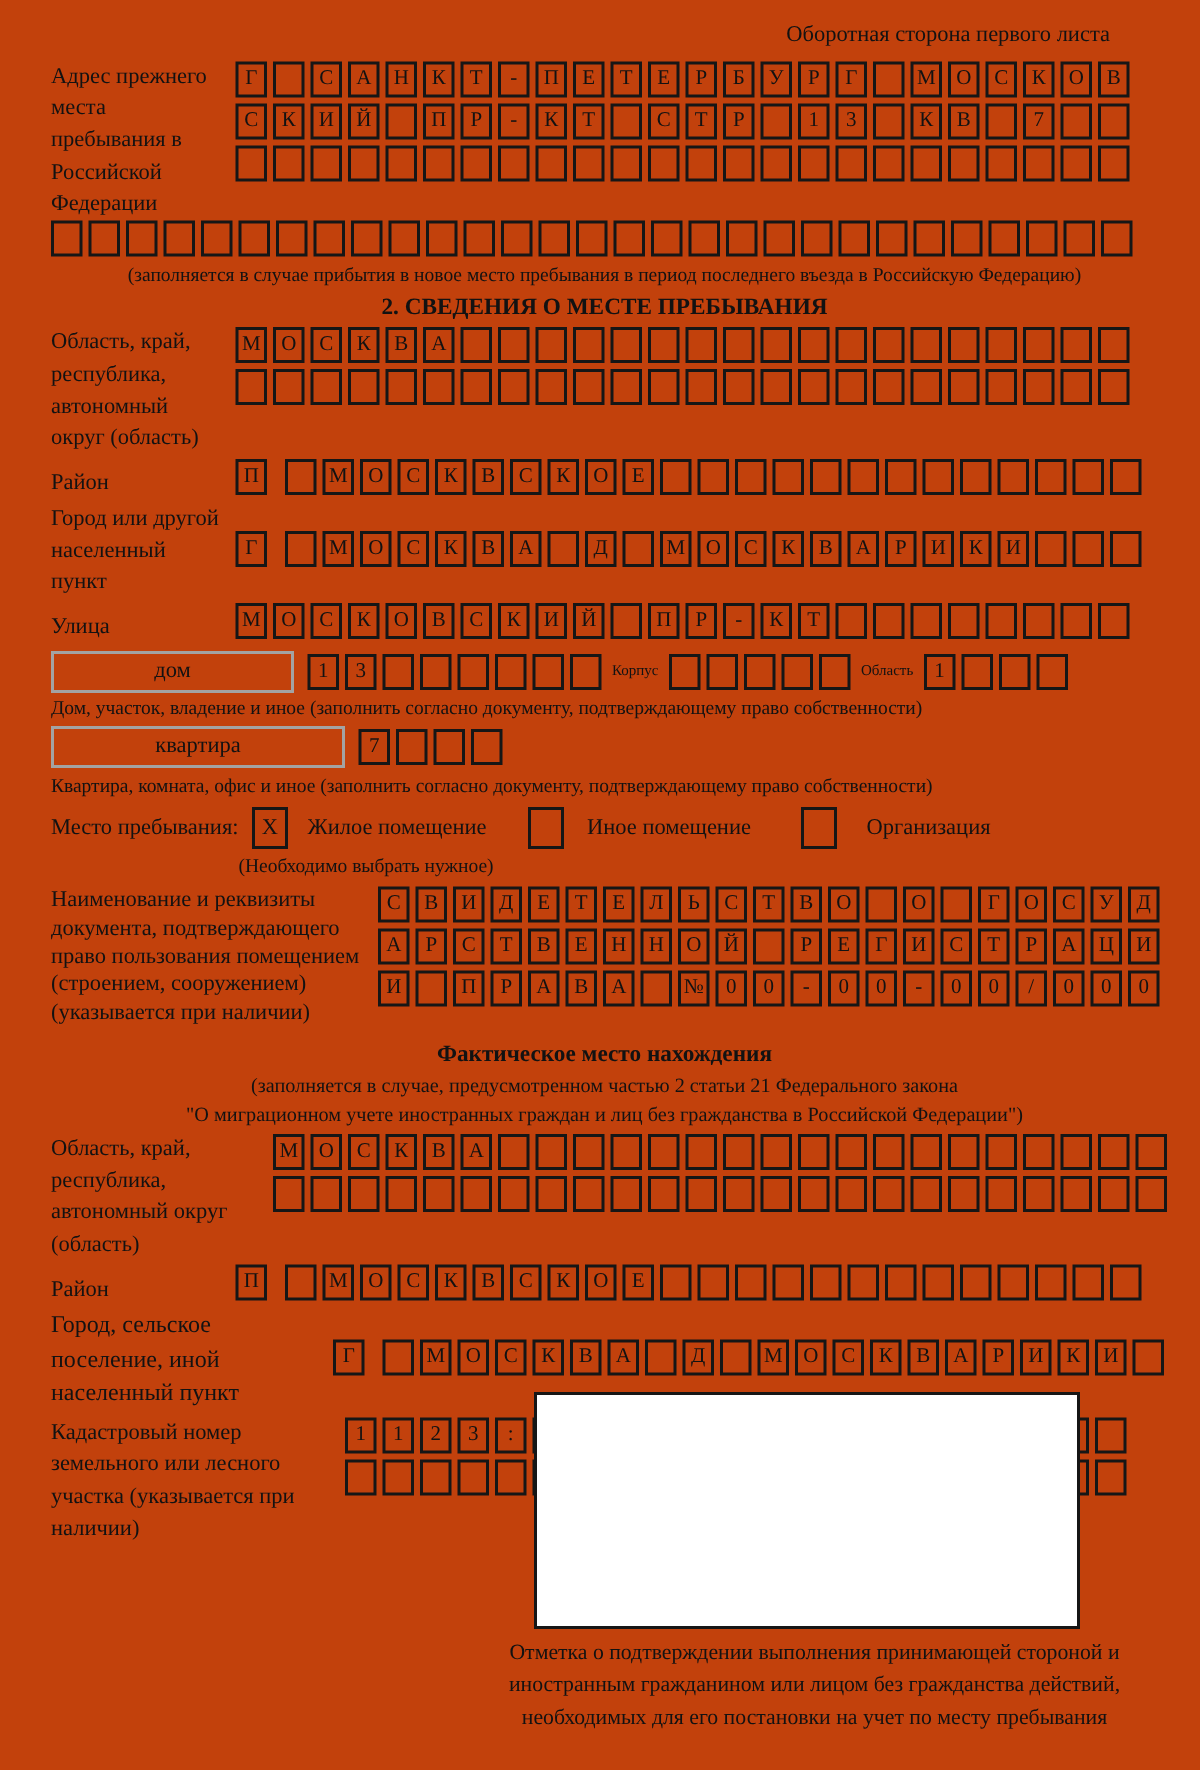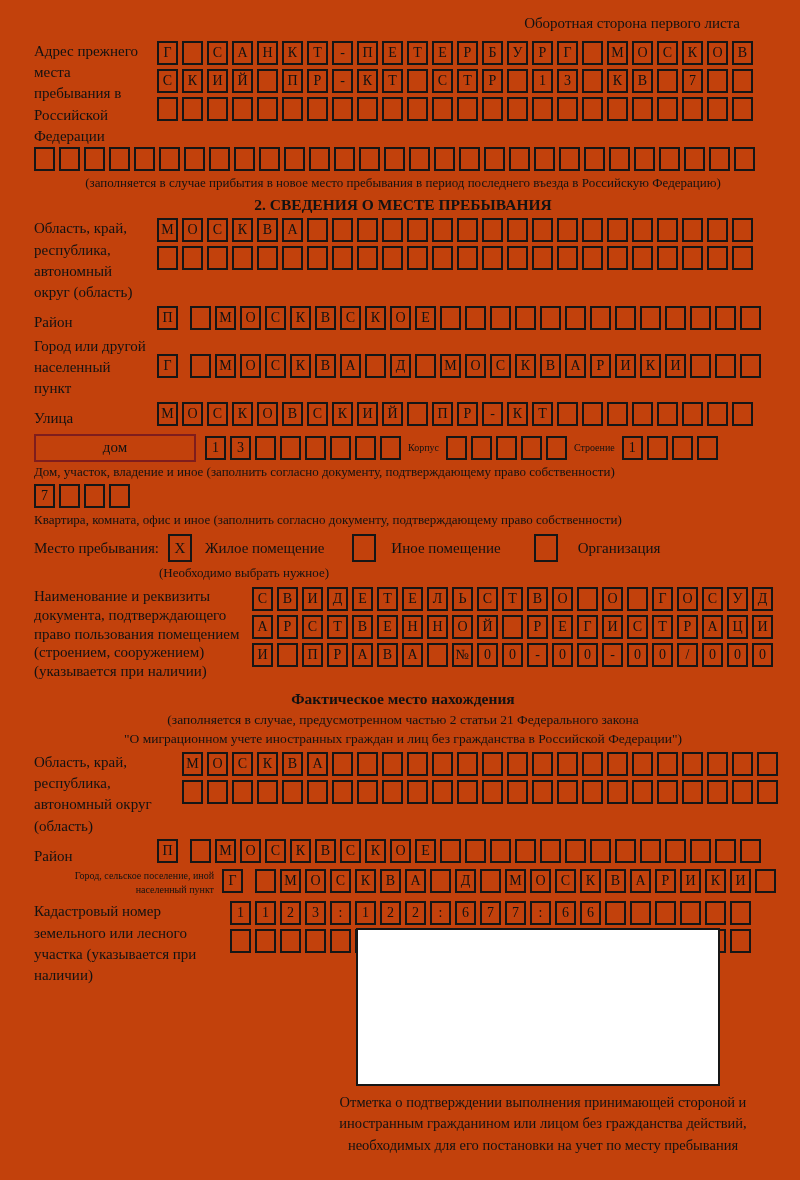--- a/index.html
+++ b/index.html
@@ -5,37 +5,37 @@
   * { box-sizing: border-box; margin: 0; padding: 0; }
   html,body { background:#fff; }
   body { font-family: "Liberation Serif", "DejaVu Serif", serif; color:#121212; }
   .page { position:relative; width:800px; height:1180px; background:#c2410c; overflow:hidden;
           padding:14px 28px 0 34px; }
   .hdr { text-align:right; font-size:15px; padding-right:32px; line-height:1.25; }
 
   .frow { display:flex; align-items:flex-start; }
   .frow.vcenter { align-items:center; }
   .label { font-size:15px; line-height:1.42; flex:none; margin-right:8px; }
-  .w115 { width:115px; } .w140 { width:140px; } .w180 { width:180px; font-size:10px;text-align:right; }
+  .w115 { width:115px; } .w140 { width:140px; } .w180 { width:180px; font-size:16px; }
   .w188 { width:188px; } .w210 { width:210px; line-height:1.24; }
 
   .cellcol { display:flex; flex-direction:column; }
   .cells { display:flex; gap:4px; margin-bottom:4px; }
   .cell { flex:none; width:21px; height:24px; border:2px solid #161616;
           display:flex; align-items:center; justify-content:center;
           font-size:14px; line-height:1; }
   .cellgap { flex:none; width:4px; }
 
   .note { font-size:13px; line-height:1.25; }
   .center { text-align:center; }
   .sec-title { font-size:15.5px; font-weight:bold; text-align:center; margin:5px 0 4px 0; }
 
   .mt2 { margin-top:2px;align-items:flex-end; } .mt4 { margin-top:4px; } .mt6 { margin-top:6px; } .mt8 { margin-top:8px; }
 
-  .wbox { flex:none; height:28px; border:2px solid #7f1d1d; display:flex;
+  .wbox { flex:none; height:28px; border:2px solid #a3a3a3; display:flex;
           align-items:center; justify-content:center; font-size:15px; }
   .dombox { width:162px; margin-right:9px; }
   .kvbox { width:196px; margin-right:9px; }
   .inline-lbl { font-size:10px; flex:none; margin:0 7px; }
 
   .mesto-row { display:flex; align-items:center; margin-top:6px; }
   .mesto-lbl { font-size:15px; margin-right:9px; }
   .chk { flex:none; width:24px; height:28px; border:2px solid #161616; display:flex;
          align-items:center; justify-content:center; font-size:15px; }
   .opt-lbl { font-size:15px; }
@@ -337,31 +337,32 @@
         <span class="cell"></span>
       </div>
     <div class="inline-lbl">Корпус</div>
     <div class="cells" style="margin-bottom:0;">
         <span class="cell"></span>
         <span class="cell"></span>
         <span class="cell"></span>
         <span class="cell"></span>
         <span class="cell"></span>
       </div>
-    <div class="inline-lbl">Строение</div>
+    <div class="inline-lbl">Область</div>
     <div class="cells" style="margin-bottom:0;">
         <span class="cell">1</span>
         <span class="cell"></span>
         <span class="cell"></span>
         <span class="cell"></span>
       </div>
   </div>
   <div class="note mt2">Дом, участок, владение и иное (заполнить согласно документу, подтверждающему право собственности)</div>
 
   <div class="frow vcenter mt4">
+    <div class="wbox kvbox">квартира</div>
     <div class="cells" style="margin-bottom:0;">
         <span class="cell">7</span>
         <span class="cell"></span>
         <span class="cell"></span>
         <span class="cell"></span>
       </div>
   </div>
   <div class="note mt4">Квартира, комната, офис и иное (заполнить согласно документу, подтверждающему право собственности)</div>
 
   <div class="mesto-row">

